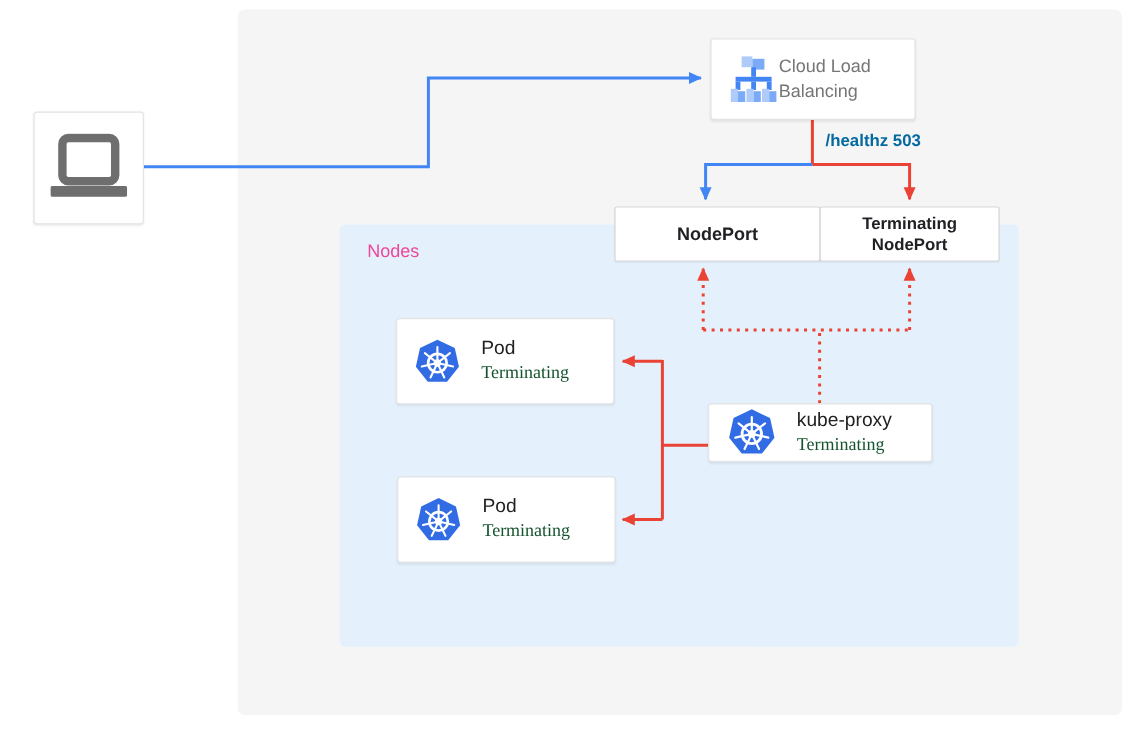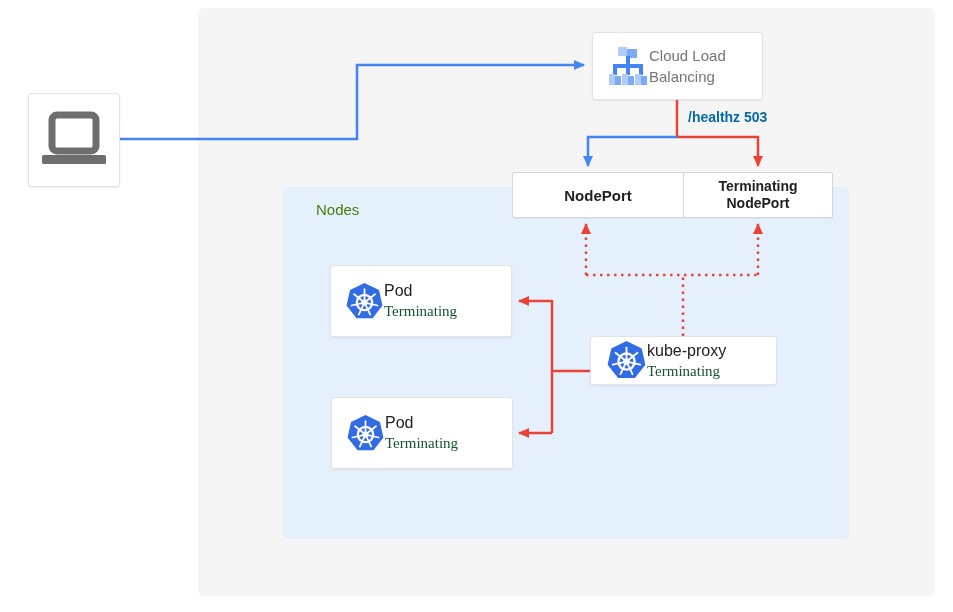--- a/index.html
+++ b/index.html
@@ -1,31 +1,31 @@
 <!DOCTYPE html>
 <html><head>
 <meta charset="utf-8">
 <style>
   html,body{margin:0;padding:0;background:#ffffff;font-family:"Liberation Sans",sans-serif;}
   #canvas{position:relative;width:953px;height:612px;background:#ffffff;overflow:hidden;}
   .panel{position:absolute;left:198px;top:8px;width:737px;height:588px;background:#f5f5f6;border-radius:6px;}
   .nodes-box{position:absolute;left:283px;top:187px;width:566px;height:352px;background:#e4f1fc;border-radius:5px;}
-  .nodes-label{position:absolute;left:316px;top:201px;font-size:15px;color:#4d7c0f;}
+  .nodes-label{position:absolute;left:306px;top:201px;font-size:15px;color:#ec4899;}
   .card{position:absolute;background:#ffffff;border:1px solid #e4e4e4;border-radius:3px;box-shadow:0 1px 2px rgba(0,0,0,0.07);box-sizing:border-box;display:flex;align-items:center;}
   .port-card{position:absolute;background:#ffffff;border:1px solid #d7d7d7;border-radius:2px;box-sizing:border-box;display:flex;align-items:center;justify-content:center;text-align:center;font-weight:bold;color:#202124;box-shadow:0 1px 1px rgba(0,0,0,0.05);}
   .client-card{left:28px;top:93px;width:92px;height:94px;justify-content:center;}
   .clb-card{left:592px;top:32px;width:171px;height:68px;padding-left:14px;}
   .clb-text{margin-left:0;font-size:15px;line-height:21px;color:#757575;width:86px;}
   .nodeport-card{left:512px;top:172px;width:172px;height:46px;font-size:15px;}
   .hc-nodeport-card{left:683px;top:172px;width:150px;height:46px;font-size:14px;line-height:17px;padding:0 18px;}
   .pod-card{width:182px;height:72px;padding-left:14px;}
   .pod1{left:330px;top:265px;}
   .pod2{left:331px;top:397px;}
   .kproxy-card{left:590px;top:336px;width:187px;height:49px;padding-left:15px;}
-  .entity-text{}
+  .entity-text{margin-left:17px;}
   .entity-title{font-size:16px;color:#212121;line-height:20px;}
   .entity-sub{font-size:15px;color:#14532d;line-height:20px;font-family:Liberation Serif, serif;}
   .healthz{position:absolute;left:688px;top:109px;font-size:14px;font-weight:bold;color:#0369a1;}
   svg.wires{position:absolute;left:0;top:0;pointer-events:none;}
 </style>
 </head>
 <body>
 
 <div id="canvas">
 

